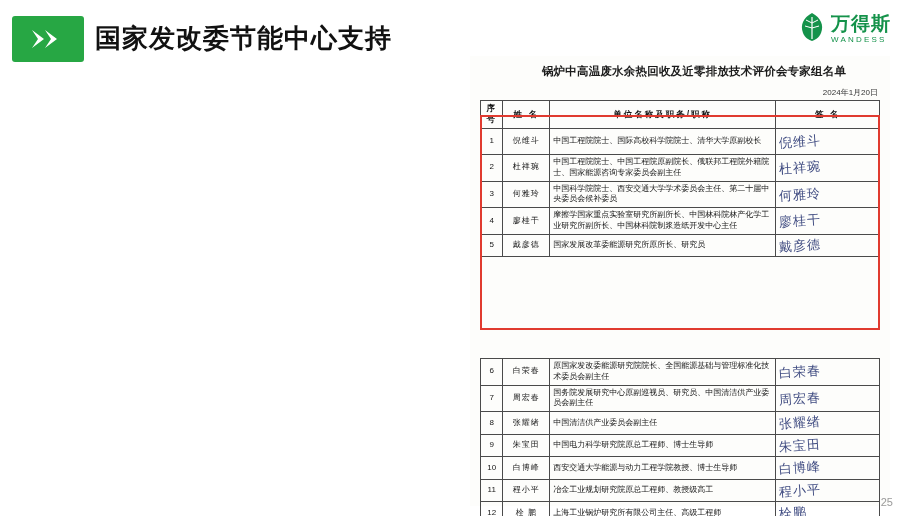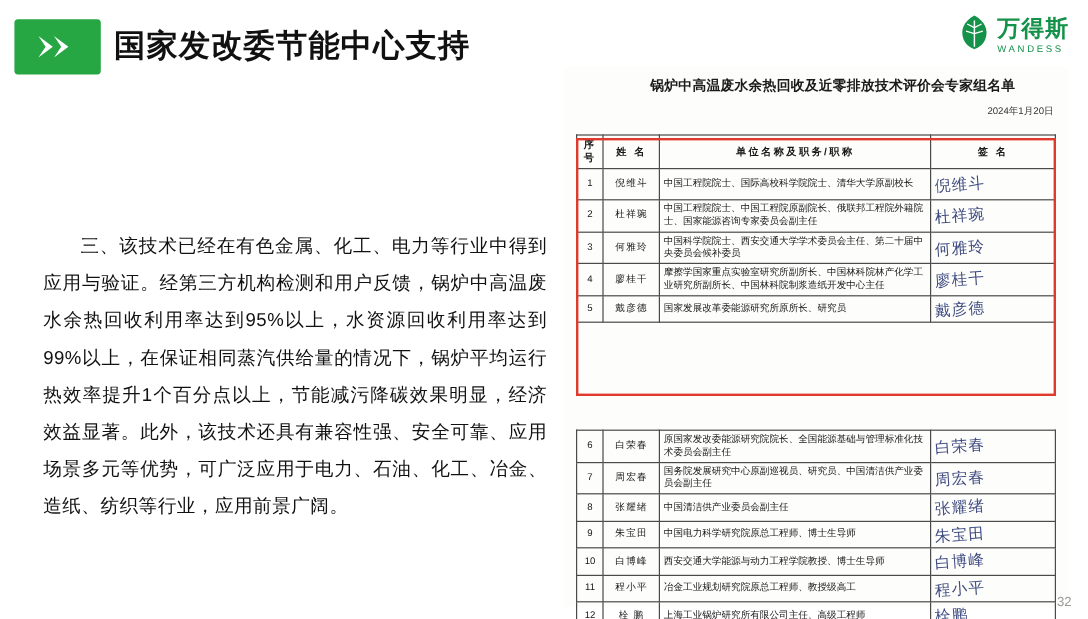--- a/index.html
+++ b/index.html
@@ -123,21 +123,21 @@
 
   table.doc-table {
     position: absolute;
     left: 10px;
     width: 400px;
     border-collapse: collapse;
     table-layout: fixed;
     font-size: 8px;
     color: #161616;
   }
-  table.t1 { top: 56px; }
+  table.t1 { top: 44px; }
   table.t2 { top: 302px; }
 
   table.doc-table td, table.doc-table th {
     border: 1px solid #4a4a4a;
     padding: 2px 3px;
     vertical-align: middle;
     line-height: 1.35;
   }
   table.doc-table th {
     text-align: center;
@@ -208,23 +208,20 @@
           <path d="M13 11 L7 8 M13 16 L6 14 M13 11 L19 8 M13 16 L20 14" stroke="#ffffff" stroke-width="1" fill="none"></path>
         </svg>
       </span>
       <span class="brand-text-wrap">
         <span class="brand-cn">万得斯</span>
         <span class="brand-en">WANDESS</span>
       </span>
     </div>
   </div>
 
-  <div class="body-text">
-    <p>三、该技术已经在有色金属、化工、电力等行业中得到应用与验证。经第三方机构检测和用户反馈，锅炉中高温废水余热回收利用率达到95%以上，水资源回收利用率达到99%以上，在保证相同蒸汽供给量的情况下，锅炉平均运行热效率提升1个百分点以上，节能减污降碳效果明显，经济效益显著。此外，该技术还具有兼容性强、安全可靠、应用场景多元等优势，可广泛应用于电力、石油、化工、冶金、造纸、纺织等行业，应用前景广阔。</p>
-  </div>
 
   <div class="doc">
     <div class="doc-title">锅炉中高温废水余热回收及近零排放技术评价会专家组名单</div>
     <div class="doc-date">2024年1月20日</div>
 
     <table class="doc-table t1">
       <colgroup>
         <col class="c-idx">
           <col class="c-name">
           <col class="c-org">
@@ -322,14 +319,14 @@
           <td class="c-idx">12</td>
           <td class="c-name">栓 鹏</td>
           <td class="c-org">上海工业锅炉研究所有限公司主任、高级工程师</td>
           <td class="c-sign"><span class="sign">栓鹏</span></td>
         </tr>
 
       </tbody>
     </table>
   </div>
 
-  <div class="page-num">32</div>
+  <div class="page-num">25</div>
 </div>
 
 </body></html>

